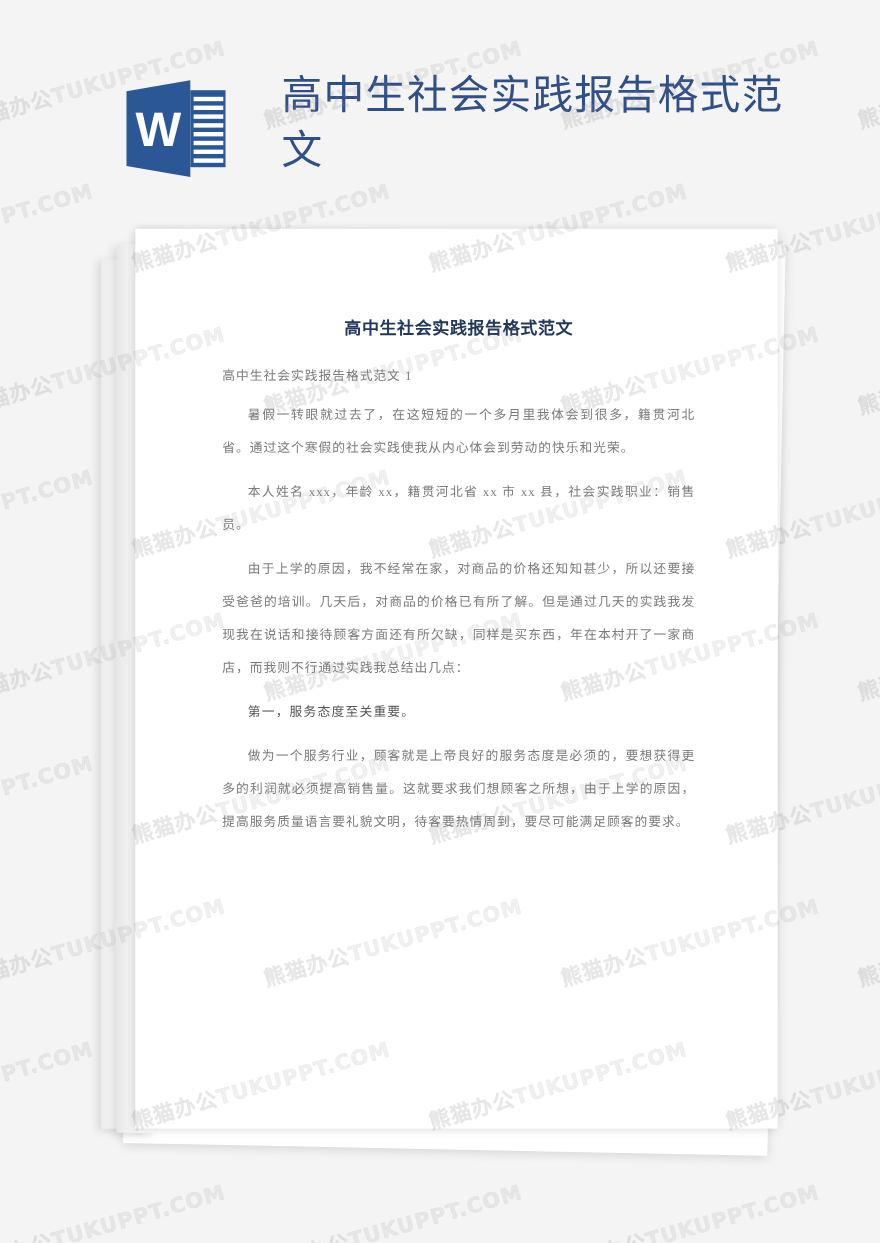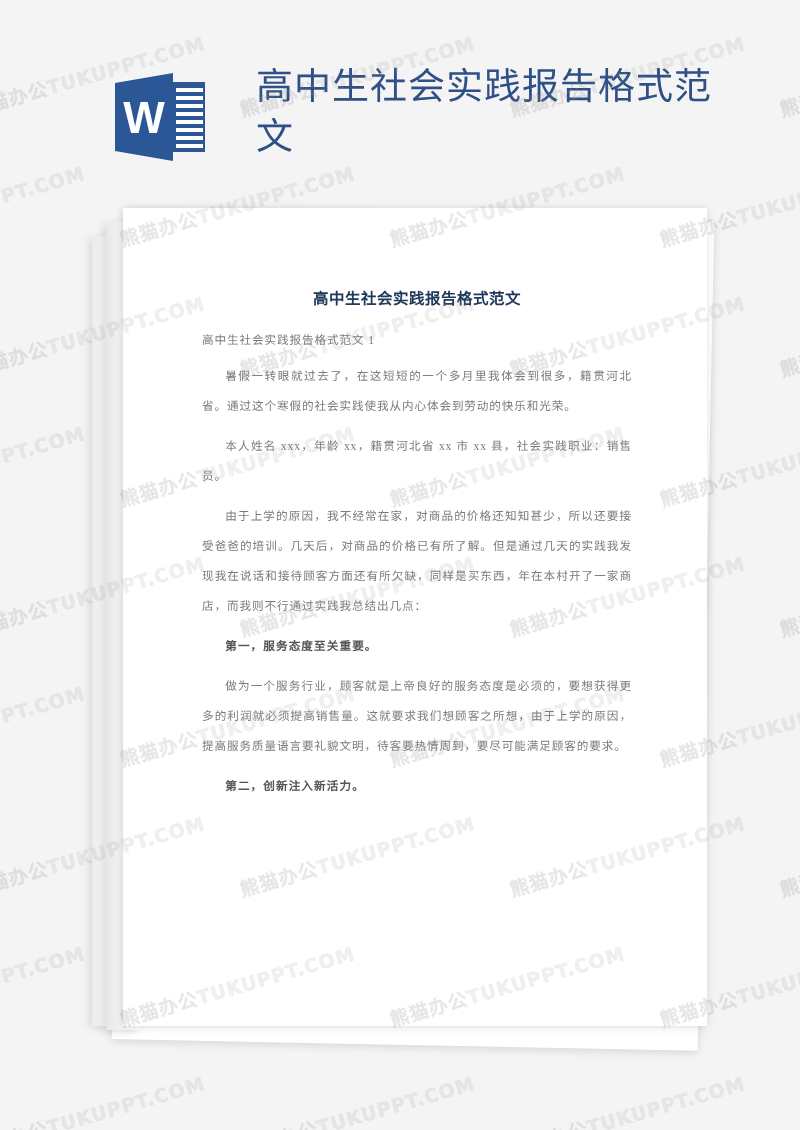--- a/index.html
+++ b/index.html
@@ -145,21 +145,21 @@
     font-family: "Liberation Serif", "DejaVu Serif", serif;
     font-size: 11.6px;
     line-height: 30px;
     color: #7b7b7b;
     text-align: justify;
     text-justify: inter-ideograph;
     letter-spacing: 0.9px;
   }
   p.body.indent { text-indent: 2em; }
   p.body.bold {
-    font-weight: 700;
+    font-weight: 400;
     color: #555;
     text-indent: 2em;
     letter-spacing: 1.1px;
   }
   p.body.plain {
     text-indent: 0;
     margin-bottom: 6px;
   }
 
   .icon-svg { display: block; width: 100%; height: 100%; }
@@ -175,21 +175,20 @@
   <div class="page">
     <div class="page-inner">
       <div class="page-title">高中生社会实践报告格式范文</div>
       <div id="paragraph-container">
           <p class="body plain">高中生社会实践报告格式范文 1</p>
           <p class="body indent">暑假一转眼就过去了，在这短短的一个多月里我体会到很多，籍贯河北省。通过这个寒假的社会实践使我从内心体会到劳动的快乐和光荣。</p>
           <p class="body indent">本人姓名 xxx，年龄 xx，籍贯河北省 xx 市 xx 县，社会实践职业：销售员。</p>
           <p class="body indent">由于上学的原因，我不经常在家，对商品的价格还知知甚少，所以还要接受爸爸的培训。几天后，对商品的价格已有所了解。但是通过几天的实践我发现我在说话和接待顾客方面还有所欠缺，同样是买东西，年在本村开了一家商店，而我则不行通过实践我总结出几点：</p>
           <p class="body bold">第一，服务态度至关重要。</p>
           <p class="body indent">做为一个服务行业，顾客就是上帝良好的服务态度是必须的，要想获得更多的利润就必须提高销售量。这就要求我们想顾客之所想，由于上学的原因，提高服务质量语言要礼貌文明，待客要热情周到，要尽可能满足顾客的要求。</p>
-          <p class="body bold">第二，创新注入新活力。</p>
         </div>
     </div>
   </div>
 </div>
 
 <div class="header">
   <div class="word-icon">
     <svg class="icon-svg" viewBox="0 0 94 92" xmlns="http://www.w3.org/2000/svg" aria-hidden="true">
 
       <polygon points="2,12 60,2 60,90 2,80" fill="#2b5797"></polygon>

